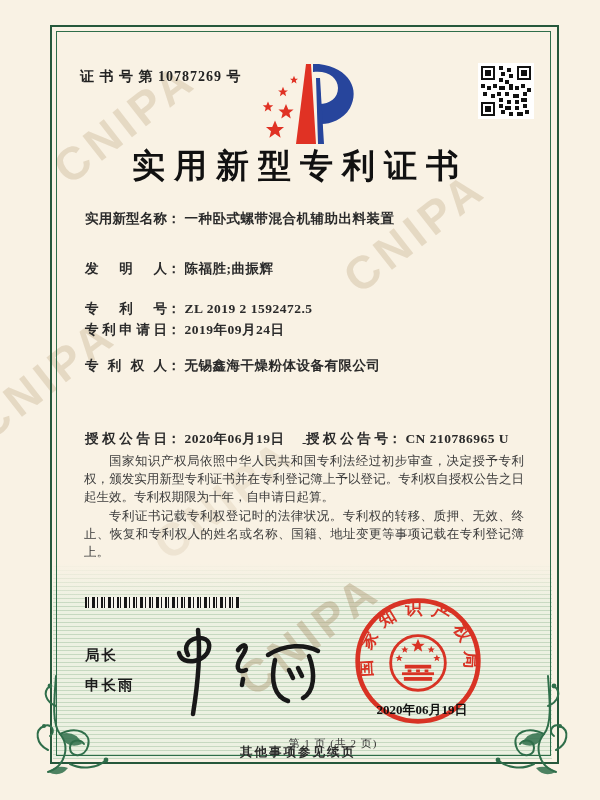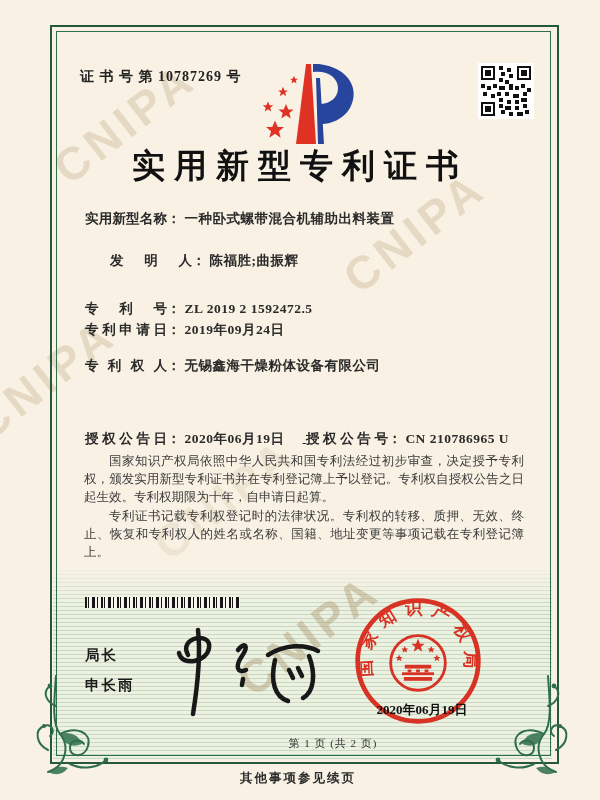--- a/index.html
+++ b/index.html
@@ -99,21 +99,21 @@
   .seal-date{
     position:absolute;left:362px;top:701px;width:120px;text-align:center;
     font-size:13px;font-weight:700;color:#111;letter-spacing:0px;
   }
 
   .page-info{
     position:absolute;left:0;top:736px;width:600px;text-align:center;
     font-size:11px;color:#333;letter-spacing:1px;padding-left:33px;
   }
   .footer-note{
-    position:absolute;left:0;top:770px;width:596px;text-align:center;
+    position:absolute;left:0;top:744px;width:596px;text-align:center;
     font-size:12.5px;font-weight:600;color:#2c2c2c;letter-spacing:2px;font-family:Liberation Mono, monospace;
   }
 </style>
 </head>
 <body>
 
 <div class="page">
 
   <span class="wm" style="left:42px;top:96px;">CNIPA</span>
   <span class="wm" style="left:332px;top:205px;">CNIPA</span>
@@ -222,21 +222,21 @@
           <rect x="18" y="23" width="3" height="2"></rect>
           <rect x="22" y="22" width="2" height="2"></rect>
       </g>
     </svg>
 
     <div class="title">实用新型专利证书</div>
 
     <div class="field" style="top:210px;">
       <span class="flabel">实用新型名称</span><span class="fcolon">：</span><span class="fvalue">一种卧式螺带混合机辅助出料装置</span>
     </div>
-    <div class="field" style="top:252px;margin-left:25px;">
+    <div class="field" style="top:260px;">
       <span class="flabel">发明人</span><span class="fcolon">：</span><span class="fvalue">陈福胜;曲振辉</span>
     </div>
     <div class="field" style="top:300px;font-family:Liberation Serif, serif;">
       <span class="flabel">专利号</span><span class="fcolon">：</span><span class="fvalue">ZL 2019 2 1592472.5</span>
     </div>
     <div class="field" style="top:321px;">
       <span class="flabel">专利申请日</span><span class="fcolon">：</span><span class="fvalue">2019年09月24日</span>
     </div>
     <div class="field" style="top:357px;">
       <span class="flabel">专利权人</span><span class="fcolon">：</span><span class="fvalue">无锡鑫海干燥粉体设备有限公司</span>

